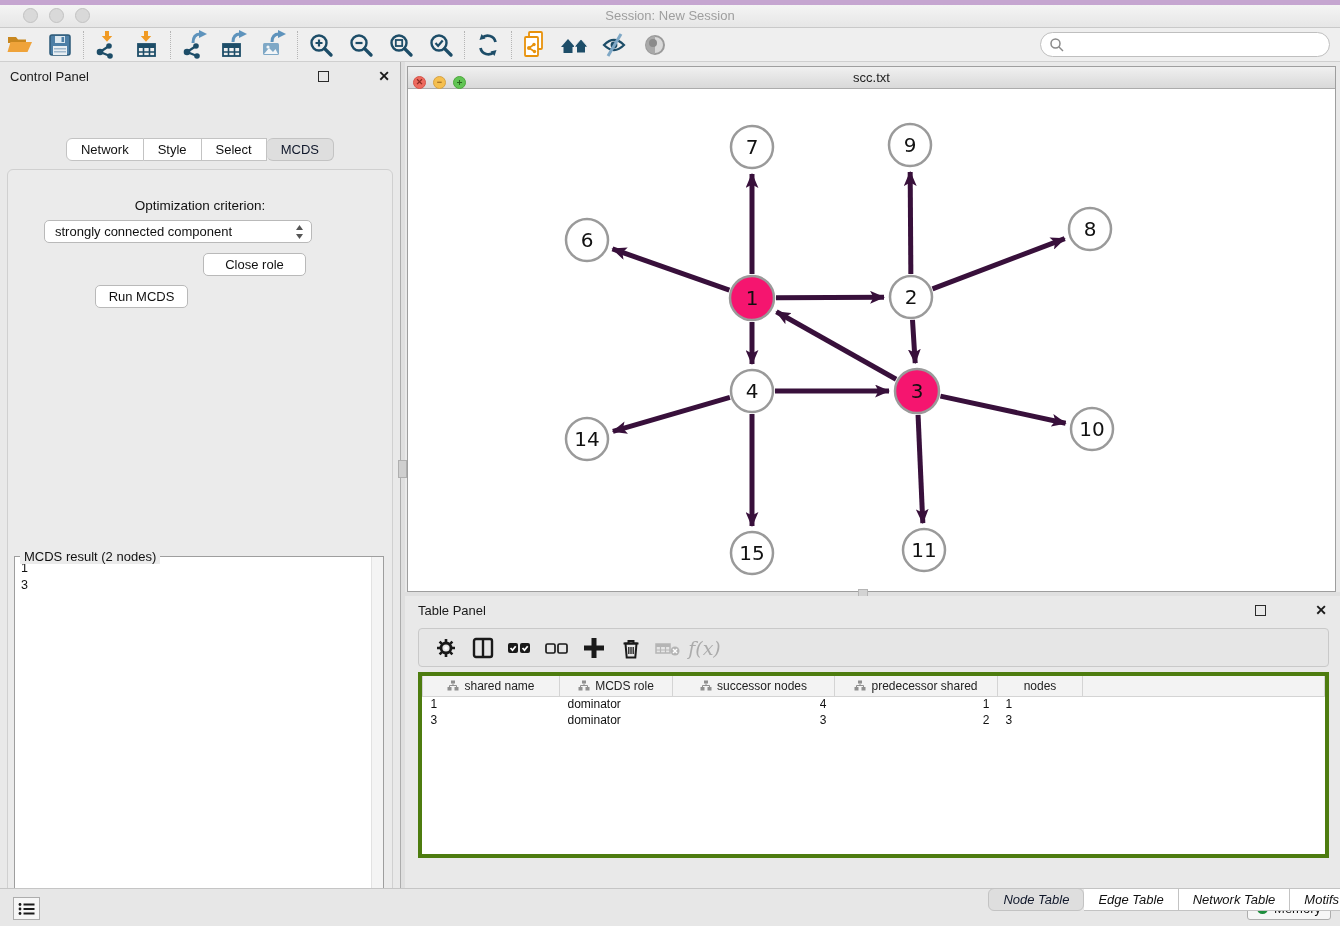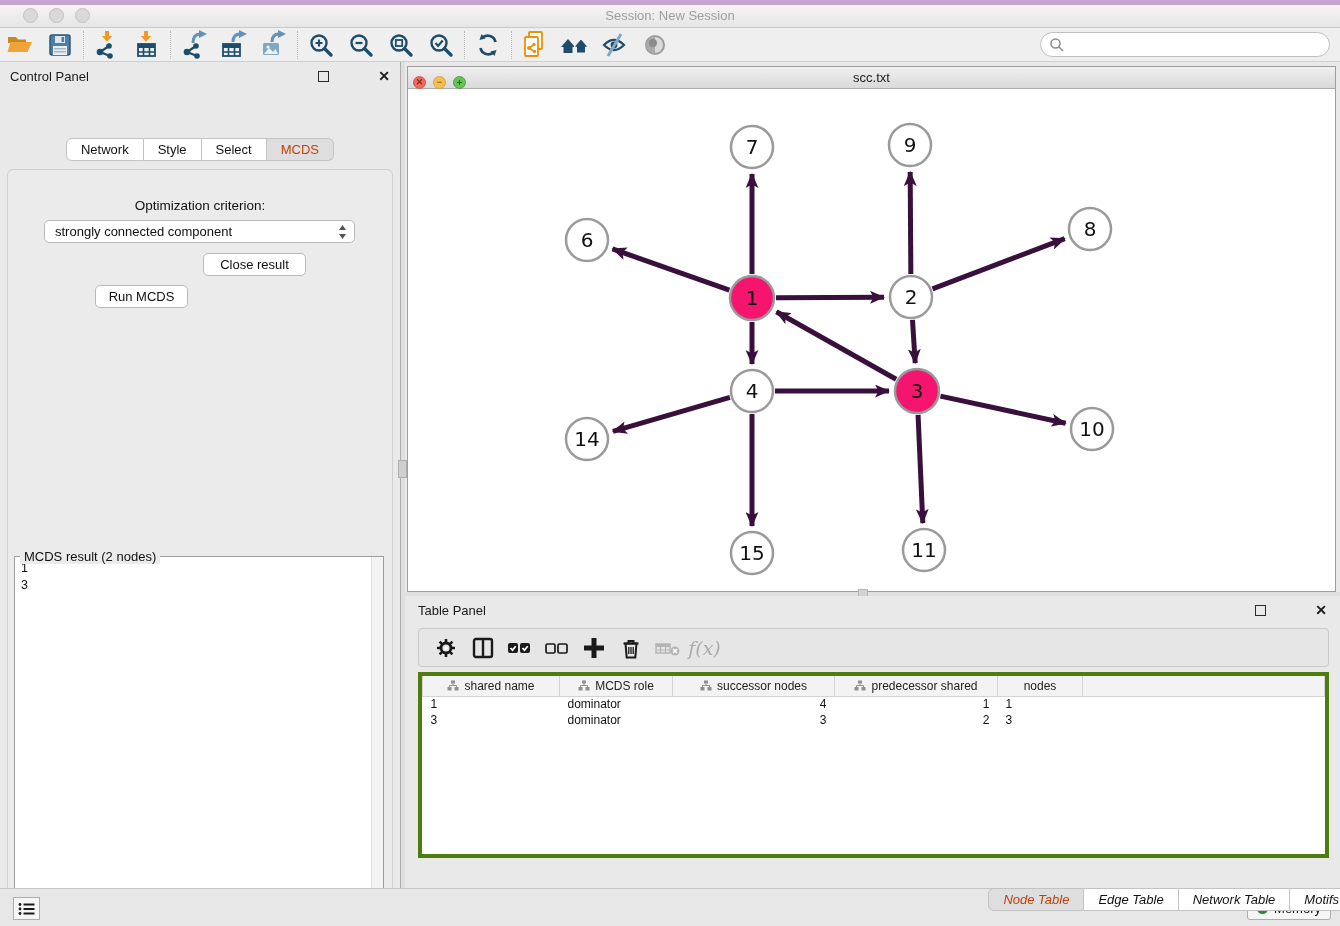--- a/index.html
+++ b/index.html
@@ -30,25 +30,25 @@
   #control-panel { left:0; top:62px; width:400px; height:826px; background:#E9E9E9; }
   .panel-head { height:28px; display:flex; align-items:center; padding:0 10px;gap:38px; }
   .panel-head .ttl { font-size:13px; color:#1A1A1A; flex:1; }
   .float-ic { width:11px; height:11px; border:1.6px solid #2A2A2A; display:inline-block; margin-right:11px; }
   .close-ic { font-size:14px; font-weight:bold; color:#1A1A1A; line-height:11px; }
   .segwrap { display:flex; justify-content:center; position:relative; z-index:3; }
   .seg { font-size:13px; padding:3px 14px; background:#fff; border:1px solid #C3C3C3;
     border-left:none; color:#111; cursor:default;margin-top:48px; }
   .seg:first-child { border-left:1px solid #C3C3C3; border-radius:6px 0 0 6px; }
   .seg:last-child { border-radius:0 6px 6px 0; }
-  .seg.active { background:#DEDEDE; color:#c2410c; }
+  .seg.active { background:#DEDEDE; color:#0f172a;border-radius:6px; }
   #cp-box { left:7px; top:107px; width:386px; height:770px; border:1px solid #D0D0D0;
     border-radius:6px; background:#EBEBEB; }
   #opt-label { top:136px; width:400px; text-align:center; font-size:13.5px; color:#111; }
-  #opt-select { left:44px; top:158px; width:311px; height:23px; background:#fff;
+  #opt-select { left:44px; top:158px; width:268px; height:23px; background:#fff;
     border:1px solid #B9B9B9; border-radius:5px; display:flex; align-items:center;
     font-size:13px; color:#111; padding-left:10px; }
   #opt-select .chev { margin-left:auto; margin-right:5px; }
   .pbtn { height:23px; background:#fff; border:1px solid #B9B9B9; border-radius:5px;
     font-size:13px; color:#111; display:flex; align-items:center; justify-content:center; }
   #run-btn  { left:95px;  top:191px; width:93px;margin-top:32px; }
   #close-btn{ left:203px; top:191px; width:103px; }
   #result-box { left:14px; top:494px; width:370px; height:376px; border:1px solid #9E9E9E; background:#fff; }
   #result-legend { left:20px; top:487px; background:#EBEBEB; padding:0 4px; font-size:13px; color:#111; z-index:2; }
   #result-text { left:15px; top:495px; width:356px; height:374px; background:#fff;
@@ -261,21 +261,21 @@
   <div id="cp-box" class="abs"></div>
   <div id="opt-label" class="abs">Optimization criterion:</div>
   <div id="opt-select" class="abs">
     <span>strongly connected component</span>
     <svg class="chev" width="13" height="18" viewBox="0 0 13 18">
         <path d="M6.5 2L10 7H3z" fill="#555"></path>
         <path d="M6.5 16L3 11h7z" fill="#555"></path>
       </svg>
   </div>
   <div id="run-btn" class="abs pbtn">Run MCDS</div>
-  <div id="close-btn" class="abs pbtn">Close result</div>
+  <div id="close-btn" class="abs pbtn">Close role</div>
   <div id="result-box" class="abs"></div>
   <div id="result-legend" class="abs">MCDS result (2 nodes)</div>
   <div id="result-text" class="abs">1
 3</div>
   <div id="result-scroll" class="abs"></div>
 </div>
 <div id="vsplit" class="abs"></div>
 <div id="vsplit-handle" class="abs"></div>
 
 <div id="net-window" class="abs">

